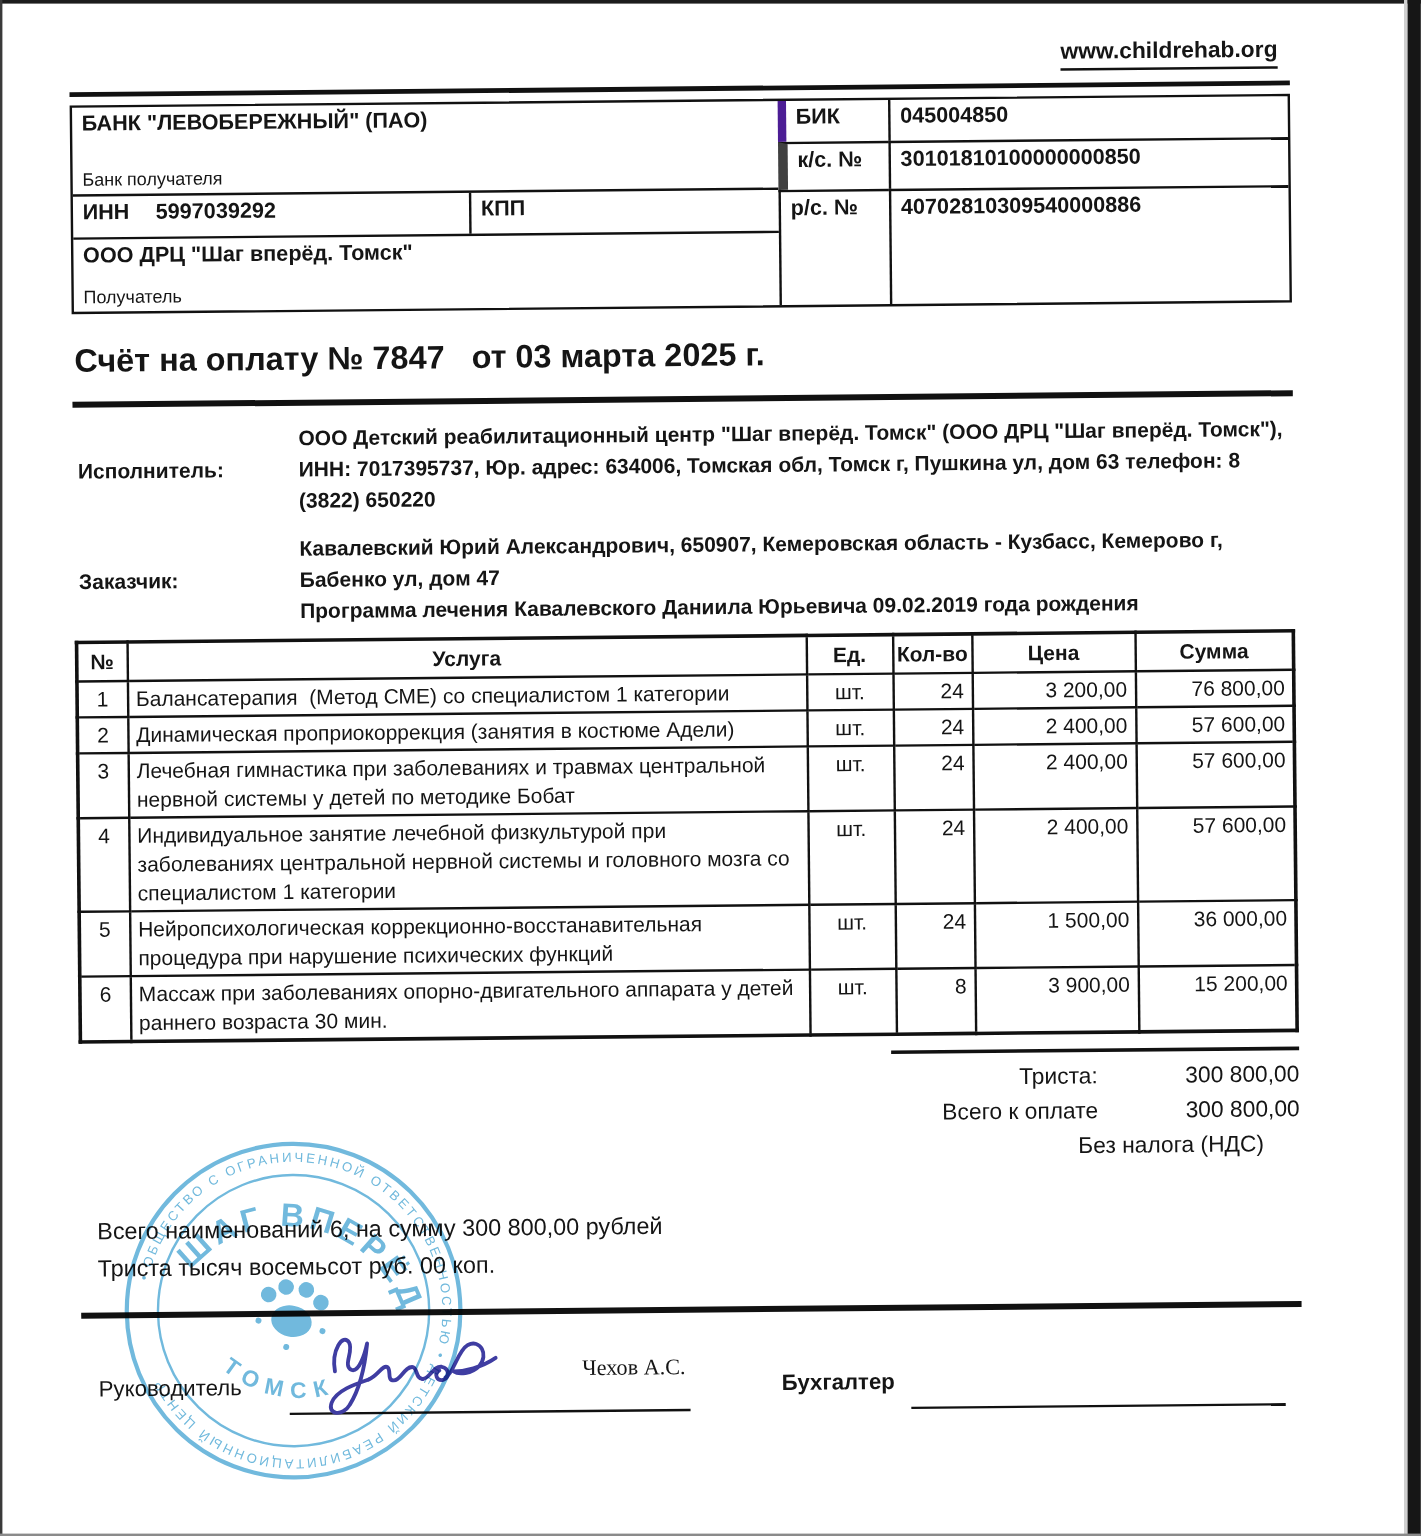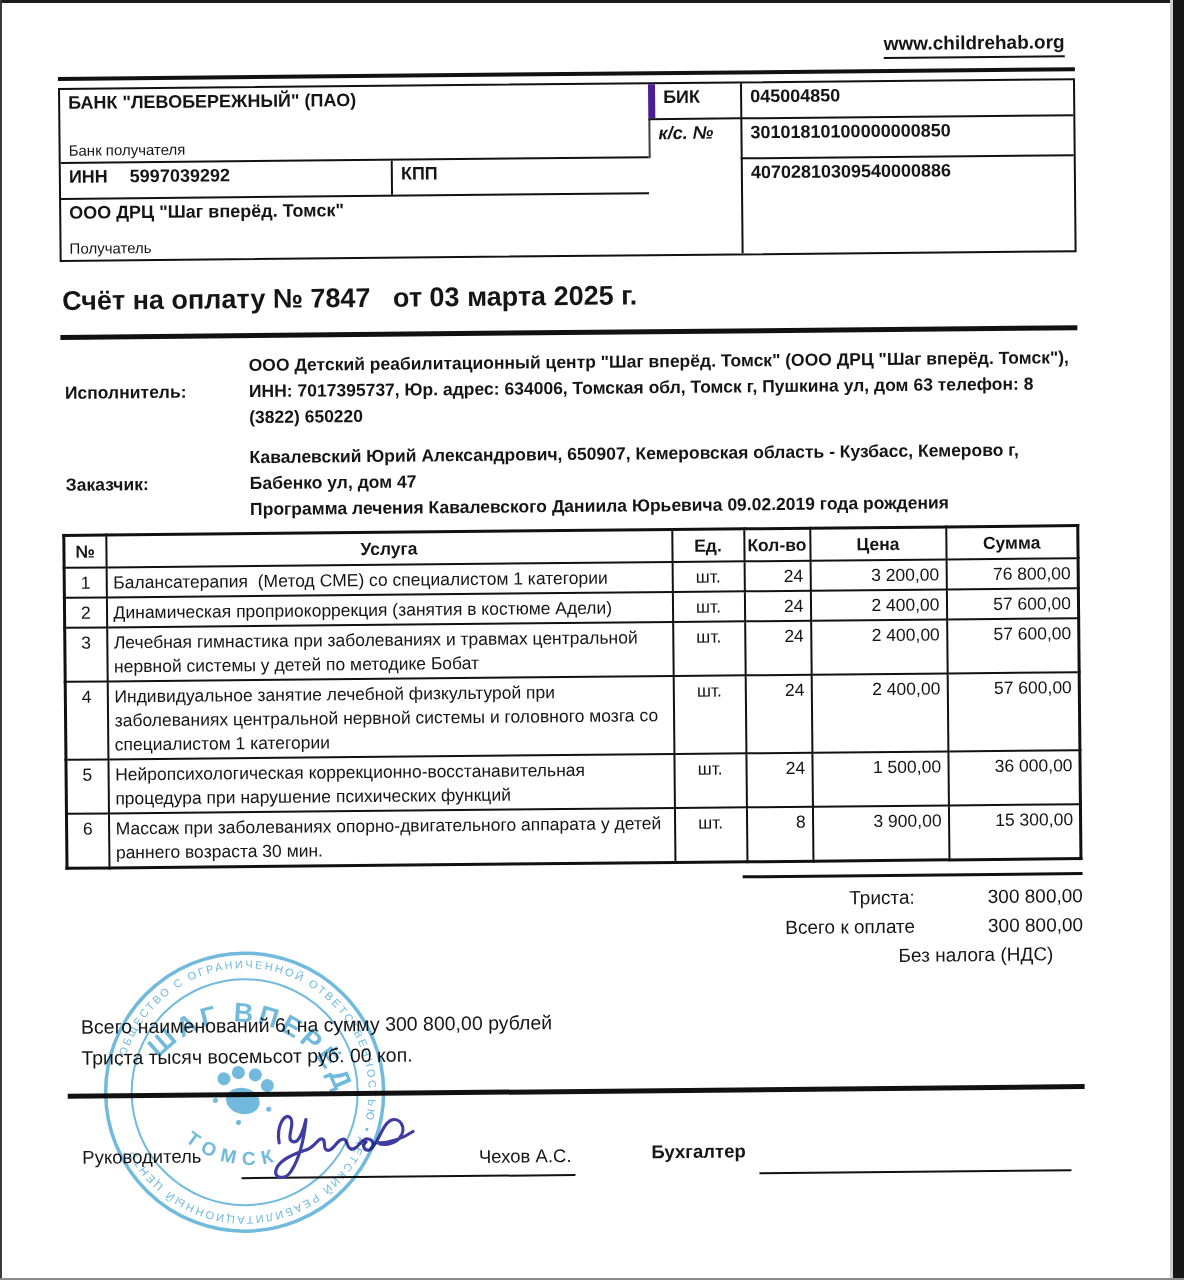--- a/index.html
+++ b/index.html
@@ -24,21 +24,21 @@
   
   .bank-grid{display:grid;margin-top:7px;border:2.5px solid #111;
     grid-template-columns:330px 258px 92px 1fr;
     grid-template-rows:34px 40px 34px 62px;
     font-size:18px;font-weight:700;}
   .bank-grid .cell{padding:3px 8px;box-sizing:border-box;overflow:hidden;}
   .caption{font-weight:400;font-size:15px;}
   .bank-name-cell{grid-column:1/3;grid-row:1/3;display:flex;flex-direction:column;justify-content:space-between;border-bottom:2px solid #111;}
   .bik-label{grid-column:3;grid-row:1;border-left:7px solid #4c1d95;}
   .bik-value{grid-column:4;grid-row:1;border-left:2px solid #111;}
-  .ks-label{grid-column:3;grid-row:2;border-left:2px solid #404040;border-top:2px solid #111;font-style:italic;}
+  .ks-label{grid-column:3;grid-row:2;border-left:8px solid #404040;border-top:2px solid #111;}
   .ks-value{grid-column:4;grid-row:2;border-left:2px solid #111;border-top:2px solid #111;}
   .inn-cell{grid-column:1;grid-row:3;display:flex;gap:22px;}
   .kpp-cell{grid-column:2;grid-row:3;border-left:2px solid #111;}
   .rs-label{grid-column:3;grid-row:3/5;border-left:2px solid #111;border-top:2px solid #111;}
   .rs-value{grid-column:4;grid-row:3/5;border-left:2px solid #111;border-top:2px solid #111;}
   .recipient-cell{grid-column:1/3;grid-row:4;border-top:2px solid #111;display:flex;flex-direction:column;justify-content:space-between;}
 
   .title{font-size:27px;font-weight:700;margin:24px 0 0 2px;white-space:pre;}
 
   .party{display:flex;margin-top:14px;font-size:17.5px;font-weight:700;line-height:26px;}
@@ -63,21 +63,21 @@
   .t-label{text-align:right;}
   .t-val{width:168px;text-align:right;}
   .t-row.tax{padding-right:30px;}
 
   .summary{margin-top:34px;padding-left:14px;font-size:19.5px;line-height:31px;}
 
   .sig-row{margin-top:24px;display:flex;align-items:flex-end;font-size:18.5px;height:58px;}
   .sig-label{padding:0 0 12px 14px;}
   .sig-zone{position:relative;width:334px;height:56px;border-bottom:2.5px solid #111;margin-left:40px;}
   .handwriting{position:absolute;left:26px;bottom:-8px;}
-  .sig-name{position:absolute;right:4px;bottom:7px;}
+  .sig-name{position:absolute;right:4px;bottom:23px;font-family:Liberation Serif, serif;}
   .sig-label.buh{margin-left:76px;padding-left:0;font-weight:bold;}
   .sig-line2{width:312px;height:56px;border-bottom:2.5px solid #111;margin-left:14px;}
 
   .stamp{position:absolute;left:26px;top:902px;width:302px;height:302px;z-index:10;
     mix-blend-mode:multiply;opacity:0.85;pointer-events:none;}
 </style>
 </head>
 <body>
 
 <div class="edge-top"></div>
@@ -99,20 +99,21 @@
     </div>
     <div class="cell bik-label">БИК</div>
     <div class="cell bik-value">045004850</div>
     <div class="cell ks-label">к/с. №</div>
     <div class="cell ks-value">30101810100000000850</div>
     <div class="cell inn-cell">
       <span>ИНН</span>
       <span>5997039292</span>
     </div>
     <div class="cell kpp-cell">КПП</div>
+    <div class="cell rs-label">р/с. №</div>
     <div class="cell rs-value">40702810309540000886</div>
     <div class="cell recipient-cell">
       <div>ООО ДРЦ "Шаг вперёд. Томск"</div>
       <div class="caption">Получатель</div>
     </div>
   </div>
 
   <div class="title">Счёт на оплату № 7847   от 03 марта 2025 г.</div>
 
   <div class="rule rule-mid"></div>
@@ -189,21 +190,21 @@
         <td class="c-qty">24</td>
         <td class="c-price">1 500,00</td>
         <td class="c-sum">36 000,00</td>
       </tr>
       <tr>
         <td class="c-num">6</td>
         <td class="c-service">Массаж при заболеваниях опорно-двигательного аппарата у детей раннего возраста 30 мин.</td>
         <td class="c-unit">шт.</td>
         <td class="c-qty">8</td>
         <td class="c-price">3 900,00</td>
-        <td class="c-sum">15 300,00</td>
+        <td class="c-sum">15 200,00</td>
       </tr>
     </tbody>
   </table>
 
   <div class="totals">
     <div class="totals-rule"></div>
     <div class="t-row">
       <span class="t-label">Триста:</span>
       <span class="t-val">300 800,00</span>
     </div>

